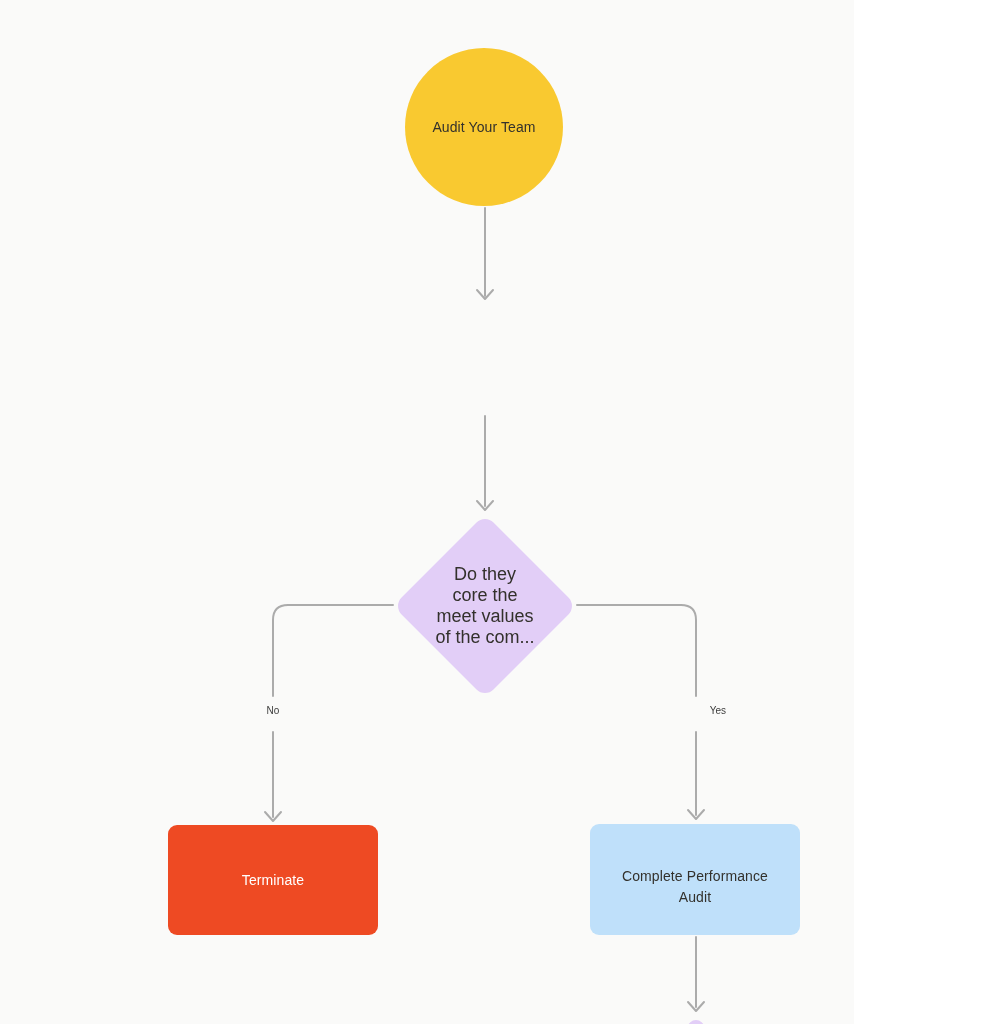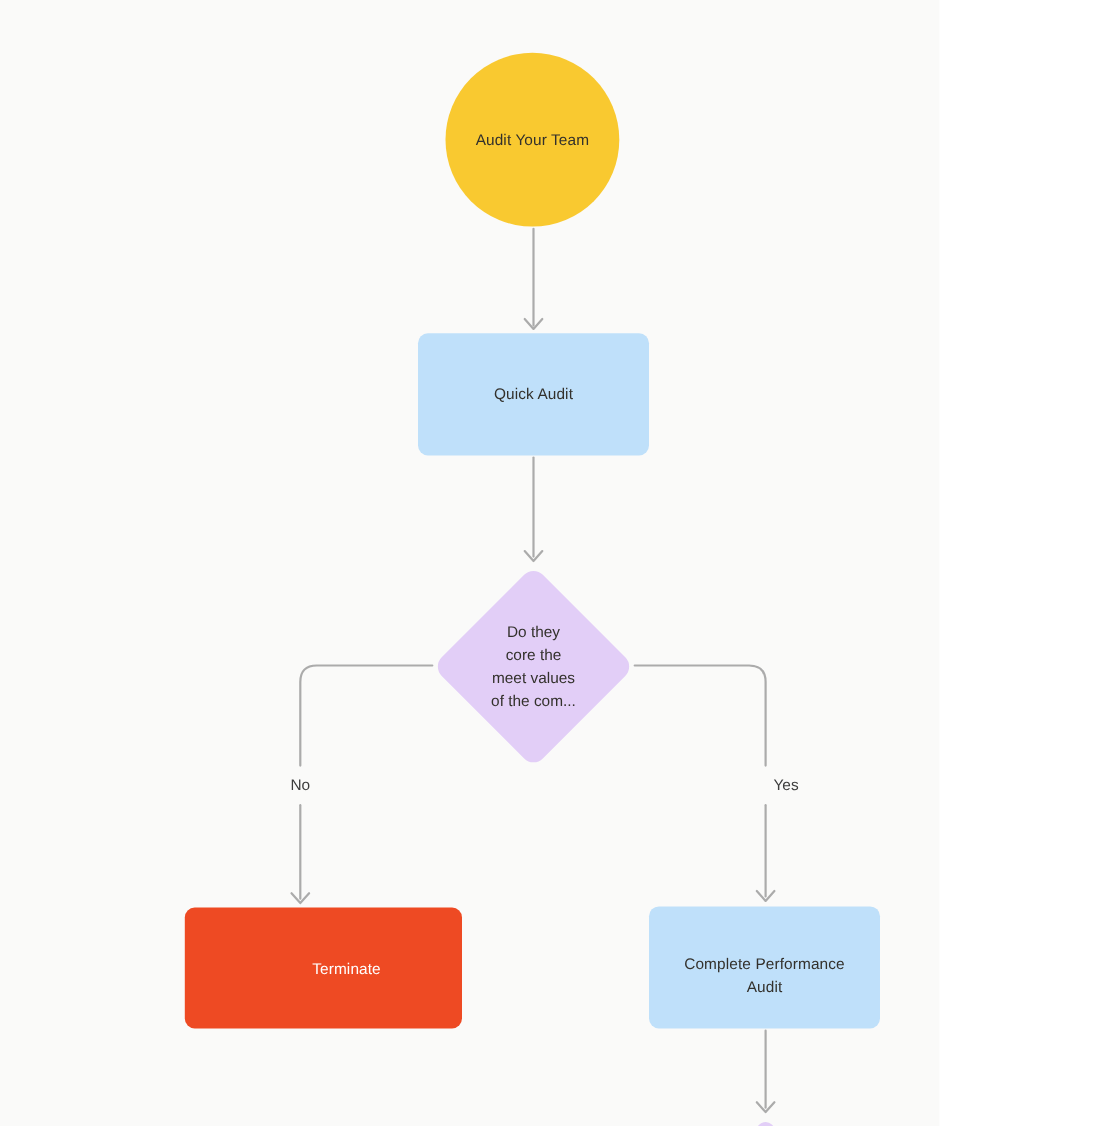--- a/index.html
+++ b/index.html
@@ -46,21 +46,20 @@
   .node-quick-audit {
     left: 380px; top: 303px;
     width: 210px; height: 111px;
     background: #bfe0fa;
   }
   .node-terminate {
     left: 168px; top: 825px;
     width: 210px; height: 110px;
     background: #ee4a23;
     color: #ffffff;
-    padding-left: 42px;
   }
   .node-complete {
     left: 590px; top: 824px;
     width: 210px; height: 111px;
     background: #bfe0fa;
   }
   .node-complete .node-label { max-width: 170px; margin-top: 14px; }
   .diamond-shape {
     position: absolute;
     left: 420px; top: 541px;
@@ -71,30 +70,30 @@
   }
   .diamond-label {
     position: absolute;
     left: 420px; top: 541px;
     width: 130px; height: 130px;
     display: flex;
     flex-direction: column;
     align-items: center;
     justify-content: center;
     text-align: center;
-    font-size: 14px;
+    font-size: 18px;
     font-weight: 500;
     color: #33312c;
     line-height: 21px;
   }
   .edge-label {
     position: absolute;
     width: 60px;
     text-align: center;
-    font-size: 14px;
+    font-size: 10px;
     color: #3c3c3c;
   }
   .edge-label-no  { left: 243px; top: 705px; }
   .edge-label-yes { left: 666px; top: 705px; text-align: right; }
   .diamond-partial {
     position: absolute;
     left: 676px; top: 1025px;
     width: 40px; height: 40px;
     background: #e2cef7;
     border-radius: 8px;
@@ -123,23 +122,20 @@
     <path d="M688 810 L696 819 L704 810"></path>
 
     <path d="M696 937 V 1007"></path>
     <path d="M688 1002 L696 1011 L704 1002"></path>
   </svg>
 
   <div class="node node-circle">
     <span class="node-label">Audit Your Team</span>
   </div>
 
-  <div class="node node-rect node-quick-audit">
-    <span class="node-label">Quick Audit</span>
-  </div>
 
   <div class="diamond-shape"></div>
   <div class="diamond-label">
     <div>Do they</div>
     <div>core the</div>
     <div>meet values</div>
     <div>of the com...</div>
   </div>
 
   <div class="edge-label edge-label-no">No</div>

